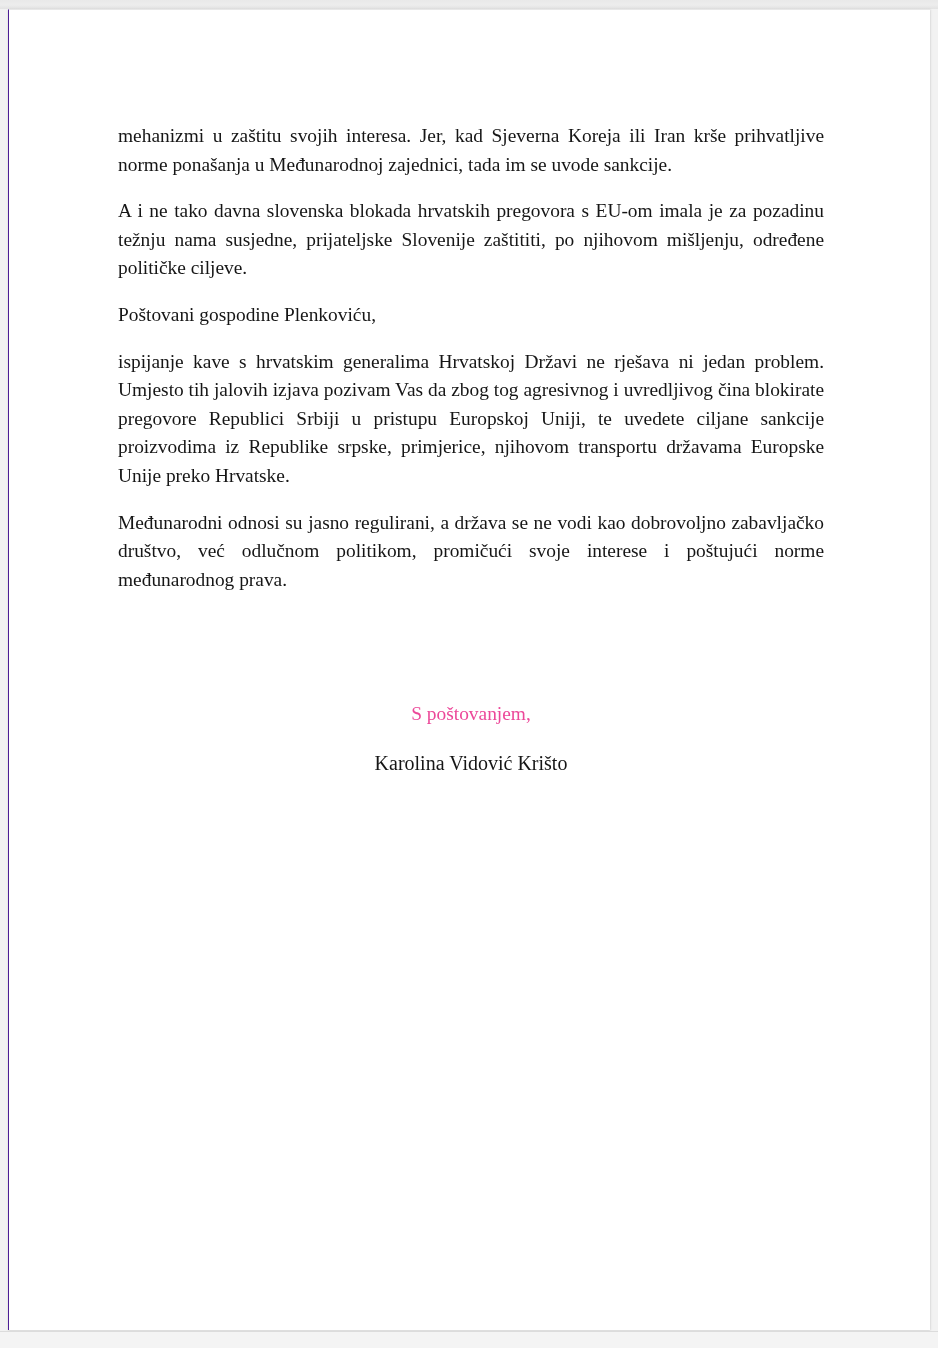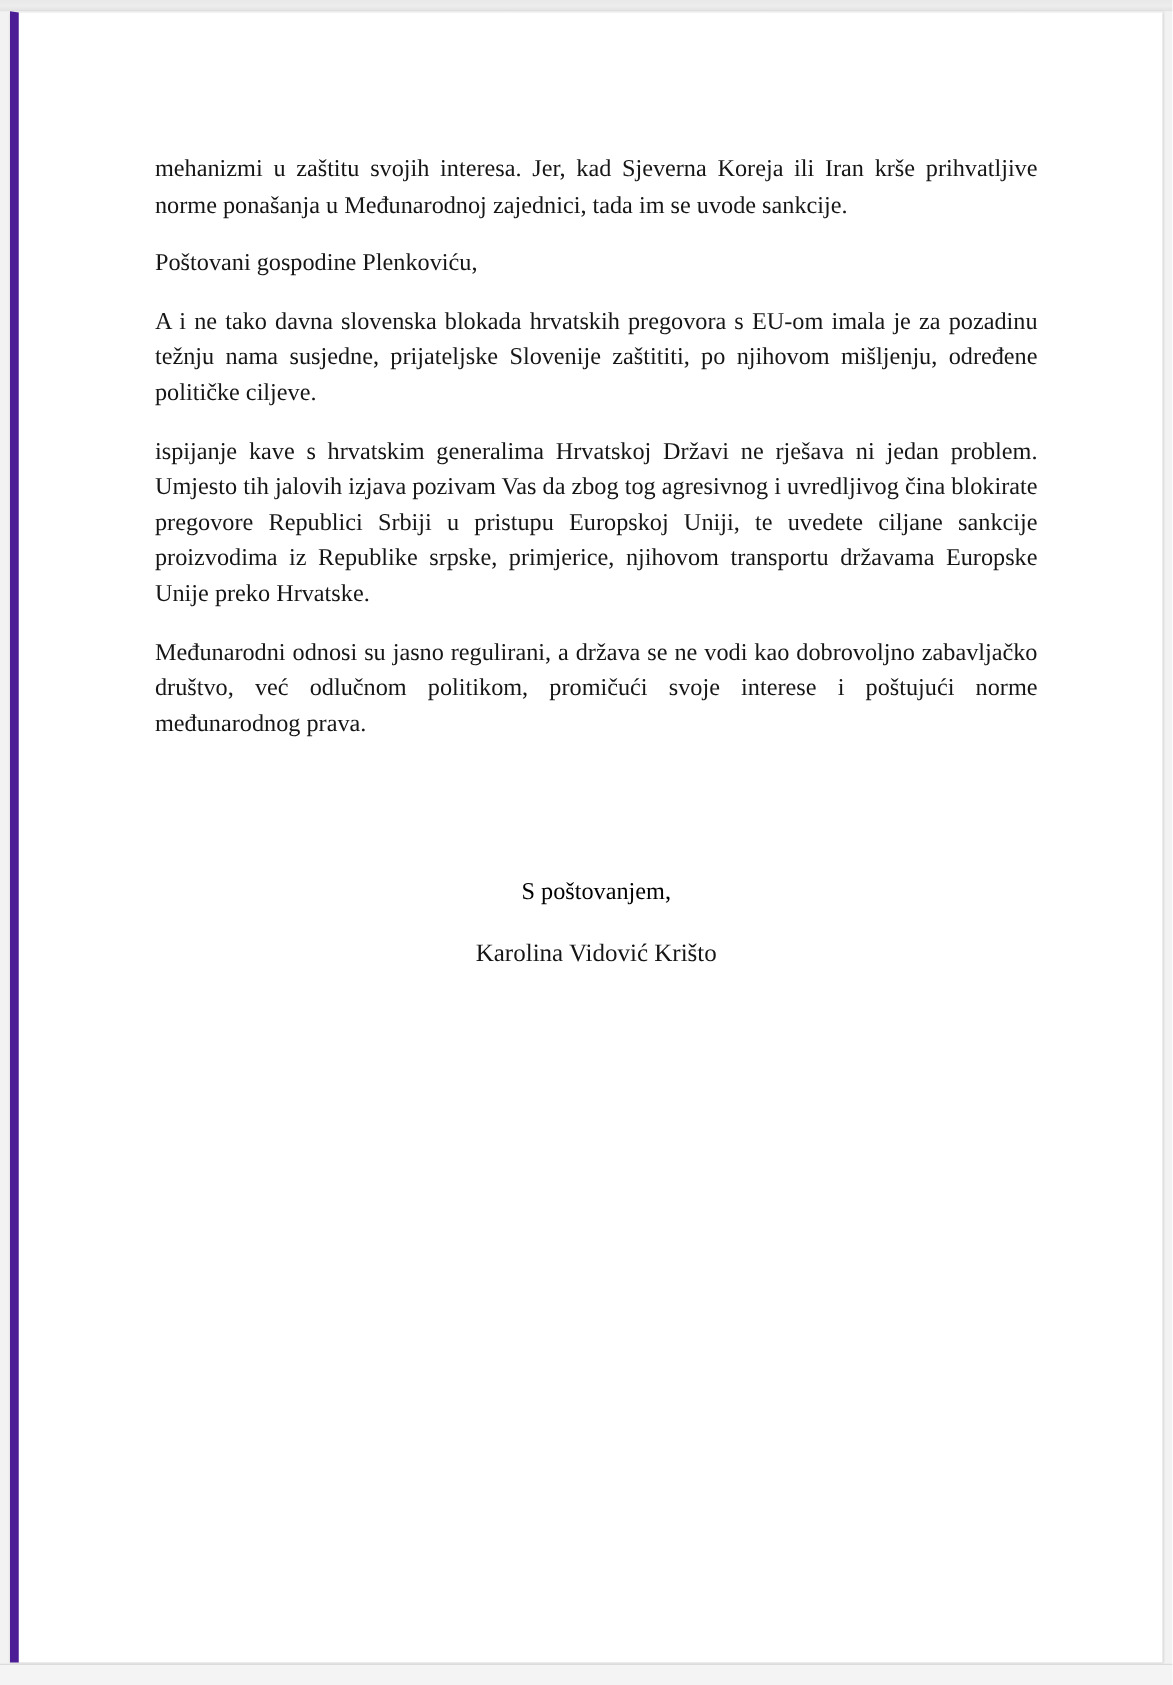--- a/index.html
+++ b/index.html
@@ -33,21 +33,21 @@
 
   
   .page-sheet {
     position: absolute;
     left: 8px;
     top: 9px;
     width: 922px;
     height: 1321px;
     background: #ffffff;
     box-sizing: border-box;
-    border-left: 7px solid #4c1d95;
+    border-left: 1px solid #4c1d95;
     border-top: 1px solid #e8e8e8;
     box-shadow: 0 1px 2px rgba(0,0,0,0.10), 1px 0 2px rgba(0,0,0,0.06);
   }
 
   
   .page-bottom-strip {
     position: absolute;
     left: 0;
     top: 1331px;
     width: 938px;
@@ -85,21 +85,21 @@
   .closing-block {
     position: absolute;
     left: 109px;
     top: 690px;
     width: 706px;
     text-align: center;
   }
   .closing-line {
     font-size: 19.4px;
     line-height: 28.6px;
-    color: #000000;
+    color: #ec4899;
     margin: 0;
   }
   .signature-block {
     margin-top: 20px;
   }
   .signature-name,
   .signature-role {
     font-size: 20px;
     line-height: 28.6px;
     color: #161616;
@@ -110,23 +110,23 @@
 <body>
 
 <div class="viewer">
 
   <div class="page-sheet">
 
     <div class="doc-body">
 
       <p class="para">mehanizmi u zaštitu svojih interesa. Jer, kad Sjeverna Koreja ili Iran krše prihvatljive norme ponašanja u Međunarodnoj zajednici, tada im se uvode sankcije.</p>
 
+      <p class="para">A i ne tako davna slovenska blokada hrvatskih pregovora s EU-om imala je za pozadinu težnju nama susjedne, prijateljske Slovenije zaštititi, po njihovom mišljenju, određene političke ciljeve.</p>
+
       <p class="para salutation">Poštovani gospodine Plenkoviću,</p>
-
-      <p class="para">A i ne tako davna slovenska blokada hrvatskih pregovora s EU-om imala je za pozadinu težnju nama susjedne, prijateljske Slovenije zaštititi, po njihovom mišljenju, određene političke ciljeve.</p>
 
       <p class="para">ispijanje kave s hrvatskim generalima Hrvatskoj Državi ne rješava ni jedan problem. Umjesto tih jalovih izjava pozivam Vas da zbog tog agresivnog i uvredljivog čina blokirate pregovore Republici Srbiji u pristupu Europskoj Uniji, te uvedete ciljane sankcije proizvodima iz Republike srpske, primjerice, njihovom transportu državama Europske Unije preko Hrvatske.</p>
 
       <p class="para">Međunarodni odnosi su jasno regulirani, a država se ne vodi kao dobrovoljno zabavljačko društvo, već odlučnom politikom, promičući svoje interese i poštujući norme međunarodnog prava.</p>
 
 
     </div>
 
     <div class="closing-block">
       <p class="closing-line">S poštovanjem,</p>

